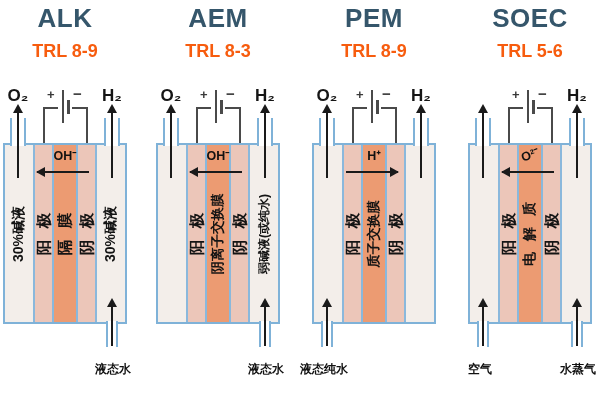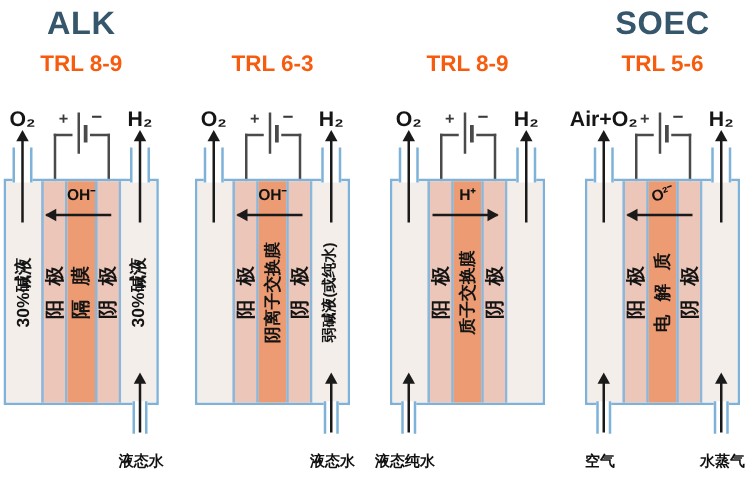--- a/index.html
+++ b/index.html
@@ -137,21 +137,22 @@
     </div>
     <div class="ion">OH⁻</div>
     <div class="ion-arrow dir-left"></div>
 
     <div class="pipe pipe-r"></div>
     <div class="arrow inlet-arrow-r"></div>
     <div class="blabel blabel-r">液态水</div>
   </div>
 
   <div class="panel" style="left:156px">
-    <div class="trl">TRL 6-3</div>
+    <div class="ptitle">AEM</div>
+    <div class="trl">TRL 8-3</div>
     <div class="gas gas-l">O₂</div>
     <div class="gas gas-r">H₂</div>
 
     <div class="wire wh-l"></div>
     <div class="wire wh-r"></div>
     <div class="wire wv-l"></div>
     <div class="wire wv-r"></div>
     <div class="bat-long"></div>
     <div class="bat-short"></div>
     <span class="bat-plus">+</span>
@@ -181,20 +182,21 @@
     </div>
     <div class="ion">OH⁻</div>
     <div class="ion-arrow dir-left"></div>
 
     <div class="pipe pipe-r"></div>
     <div class="arrow inlet-arrow-r"></div>
     <div class="blabel blabel-r">液态水</div>
   </div>
 
   <div class="panel" style="left:312px">
+    <div class="ptitle">PEM</div>
     <div class="trl">TRL 8-9</div>
     <div class="gas gas-l">O₂</div>
     <div class="gas gas-r">H₂</div>
 
     <div class="wire wh-l"></div>
     <div class="wire wh-r"></div>
     <div class="wire wv-l"></div>
     <div class="wire wv-r"></div>
     <div class="bat-long"></div>
     <div class="bat-short"></div>
@@ -227,21 +229,20 @@
     <div class="ion-arrow dir-right"></div>
 
     <div class="pipe pipe-l"></div>
     <div class="arrow inlet-arrow-l"></div>
     <div class="blabel blabel-l">液态纯水</div>
   </div>
 
   <div class="panel" style="left:468px">
     <div class="ptitle">SOEC</div>
     <div class="trl">TRL 5-6</div>
-    <div class="gas gas-l">Air+O₂</div>
     <div class="gas gas-r">H₂</div>
 
     <div class="wire wh-l"></div>
     <div class="wire wh-r"></div>
     <div class="wire wv-l"></div>
     <div class="wire wv-r"></div>
     <div class="bat-long"></div>
     <div class="bat-short"></div>
     <span class="bat-plus">+</span>
     <span class="bat-minus">−</span>

